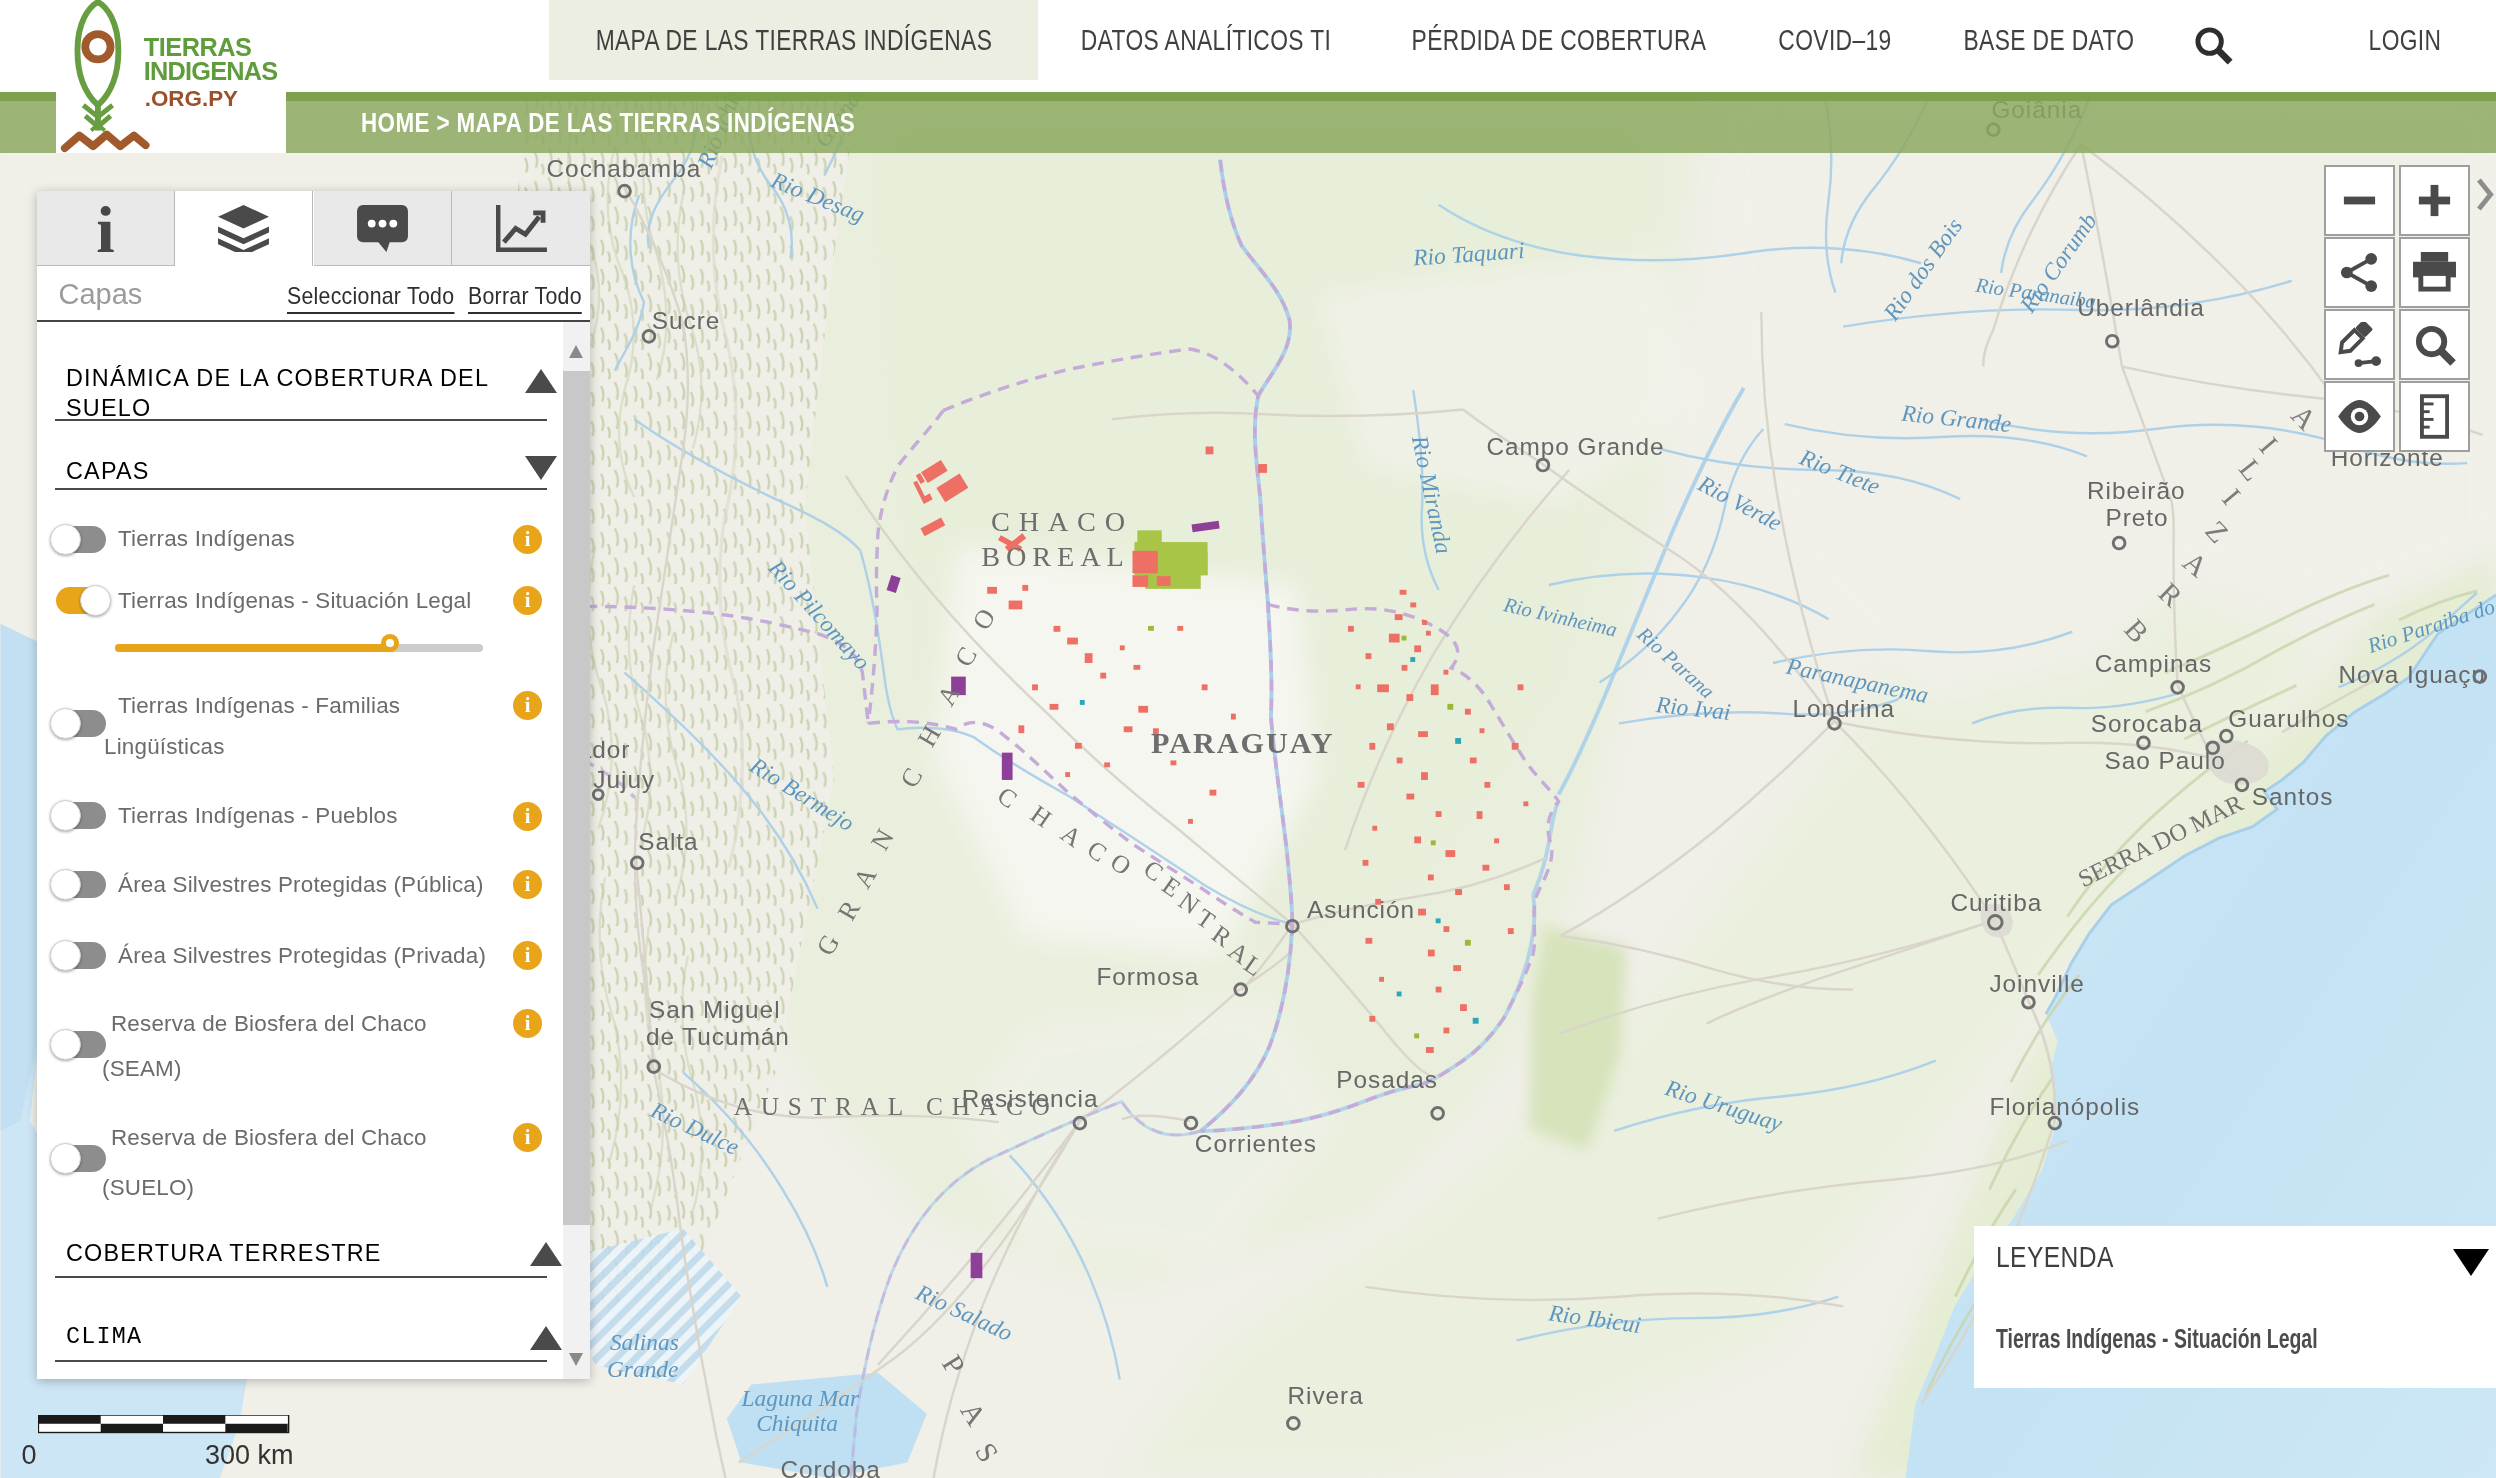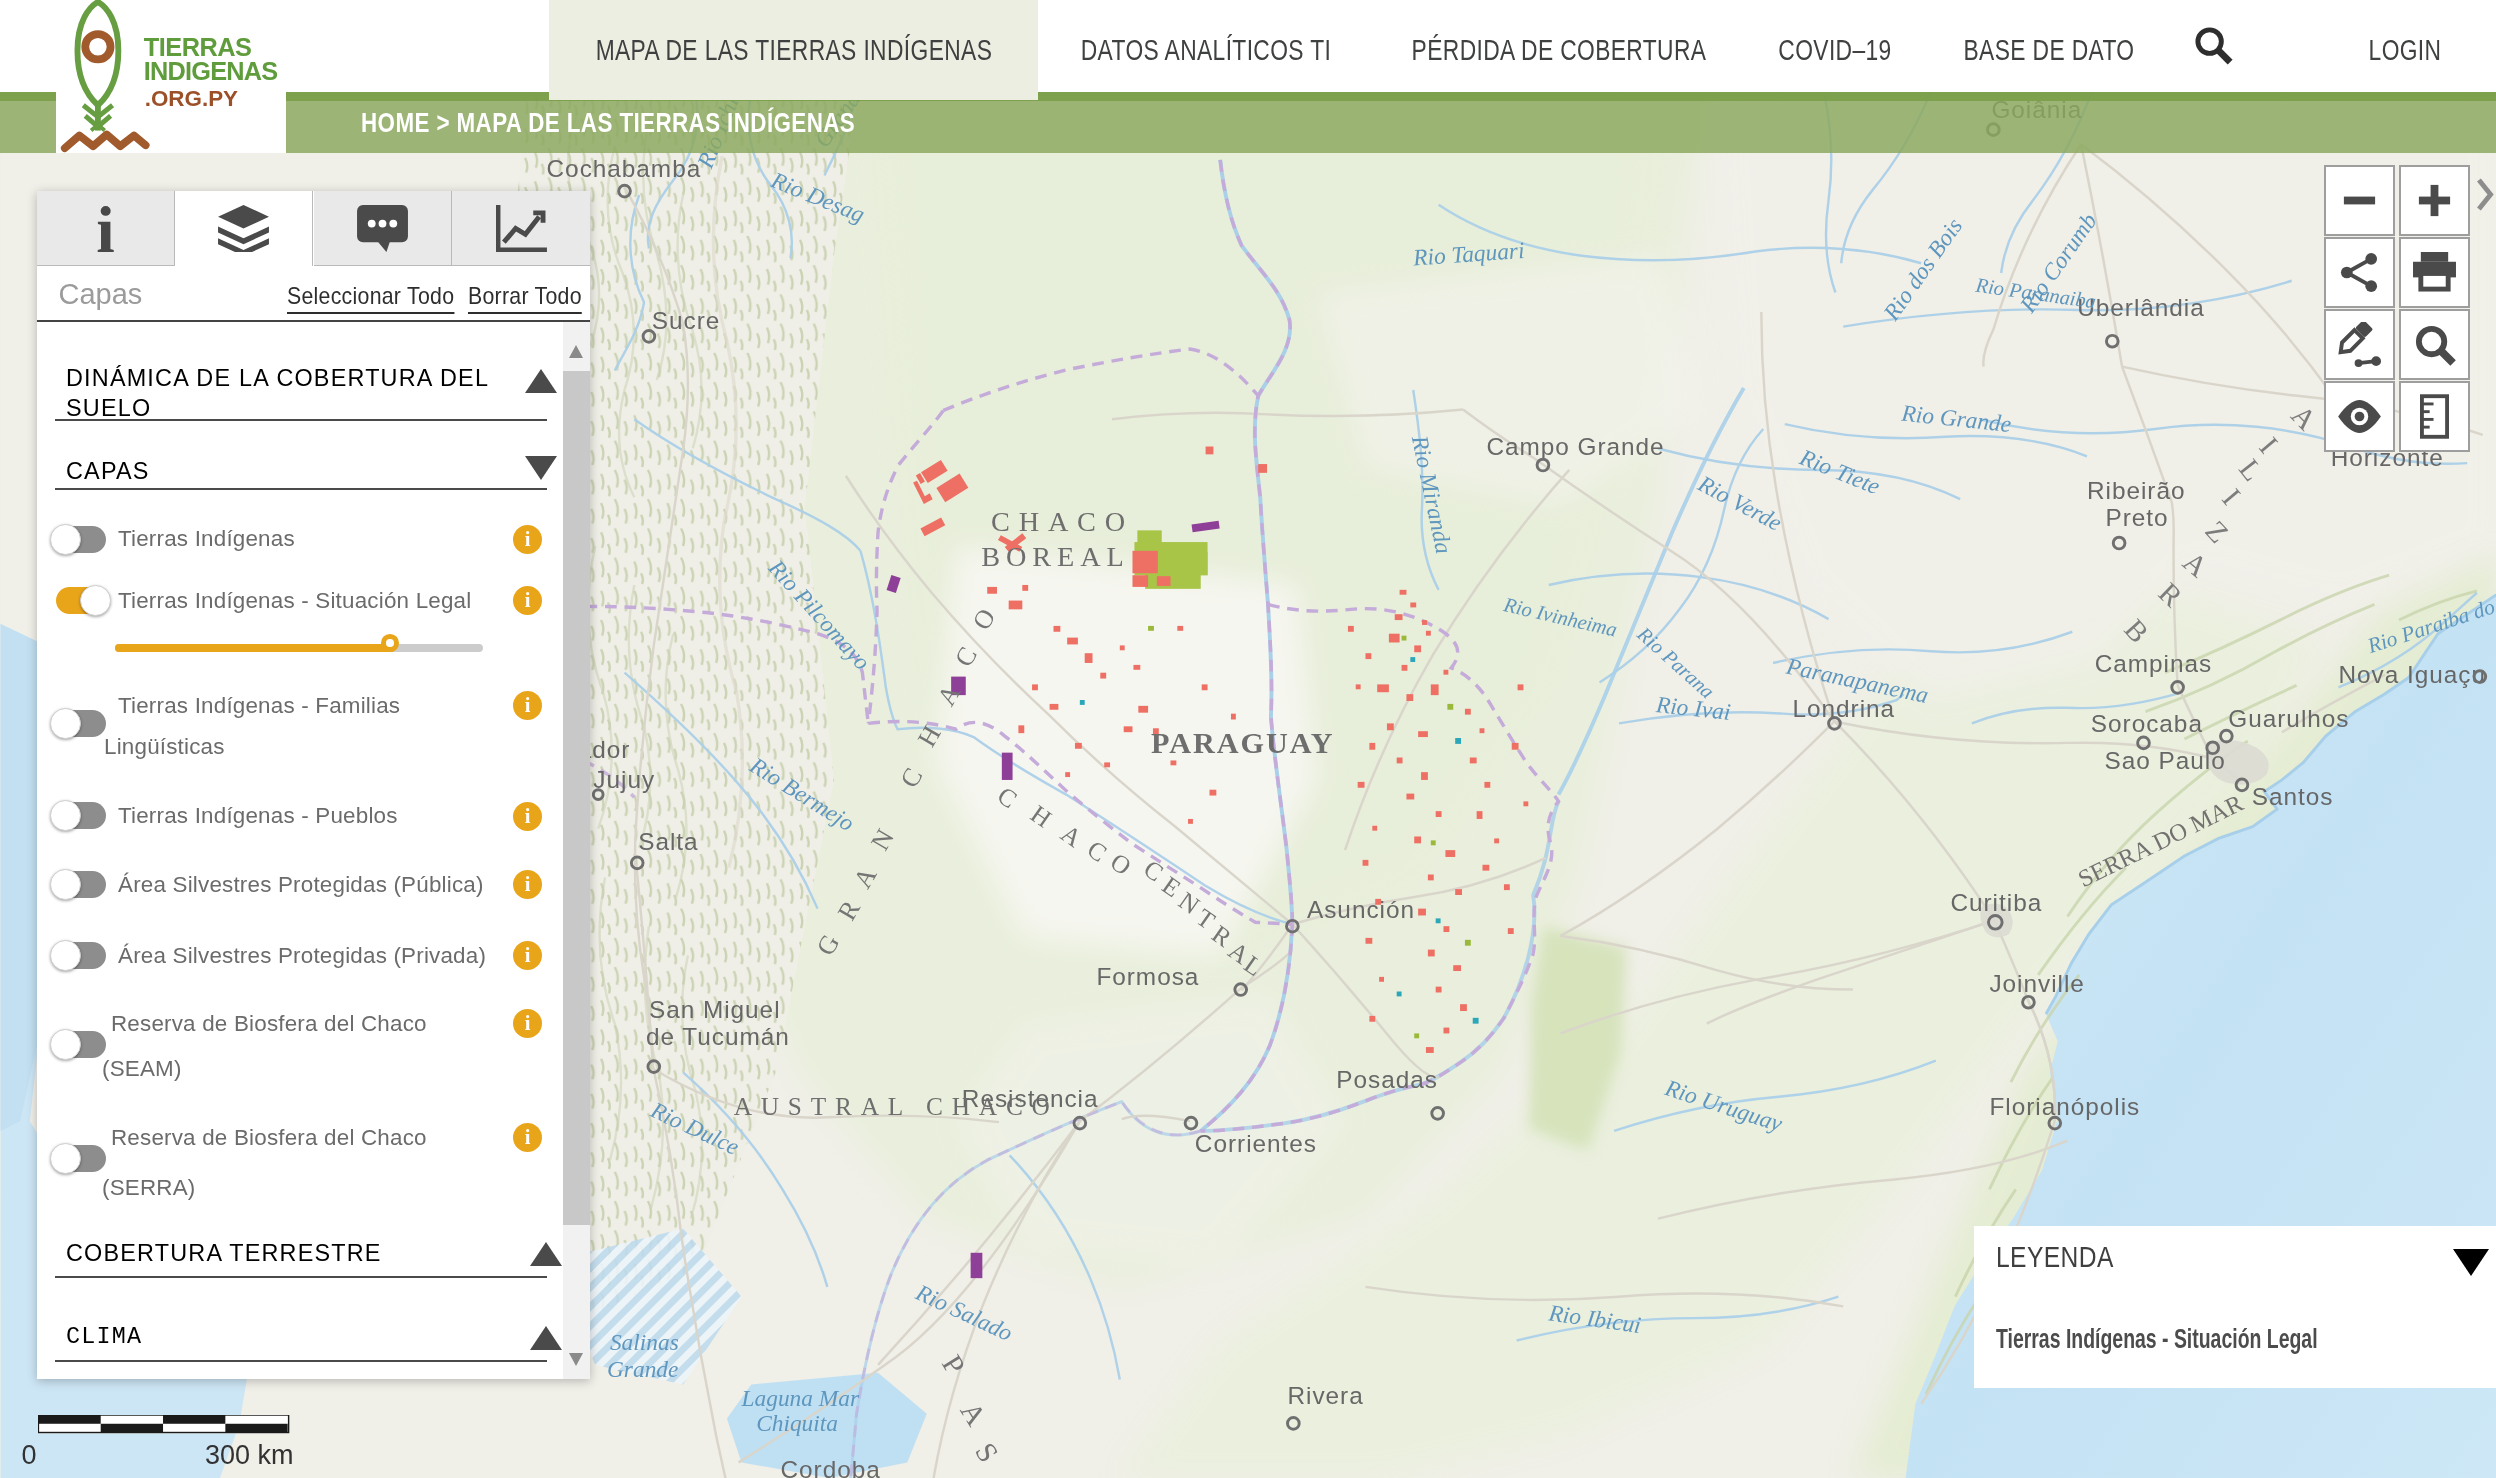--- a/index.html
+++ b/index.html
@@ -7,21 +7,21 @@
   #stage { position:relative; width:2497px; height:1478px; background:#f0efe8; overflow:hidden; }
   #mapsvg { position:absolute; left:0; top:0; }
 
   
   #crumb { position:absolute; left:0; top:92px; width:2497px; height:61px;
     background:linear-gradient(to bottom, rgba(122,158,72,0.97) 0px, rgba(122,158,72,0.97) 8.8px, rgba(139,168,94,0.83) 8.8px, rgba(139,168,94,0.83) 100%); }
   #crumb .txt { position:absolute; left:361px; top:50%; transform:translateY(-50%) scaleX(0.8); transform-origin:left center; color:#fff; font-weight:bold; font-size:28px; letter-spacing:0.5px; }
 
   
   #header { position:absolute; left:0; top:0; width:2497px; height:92px; background:#ffffff; }
-  .nav { position:absolute; top:0; height:100px; display:flex; align-items:center; justify-content:center;
+  .nav { position:absolute; top:0; height:80px; display:flex; align-items:center; justify-content:center;
      color:#3e4140; font-size:30px; letter-spacing:0.5px; white-space:nowrap; }
   .nav span { display:inline-block; transform:scaleX(0.76); transform-origin:center; }
   #nav-active { left:549px; width:489px; background:#edeee2; }
   #logobox { position:absolute; left:56px; top:0; width:230px; height:153px; background:#fff; z-index:5; }
 
   
   #panel { position:absolute; left:37px; top:191px; width:553px; height:1188px; background:#fff; z-index:4;
      box-shadow:0 2px 9.8px rgba(0,0,0,0.25); }
   .tab { position:absolute; top:0; height:75px; width:138px; background:#e9e9e9; border-right:1px solid #b9b9b9; border-bottom:1px solid #b9b9b9; display:flex; align-items:center; justify-content:center; }
   .tab.active { background:#fff; border-bottom:none; }
@@ -645,21 +645,21 @@
         <div class="knob"></div>
       </div>
     <div class="rowlbl" style="left:74px; top:820px;">Reserva de Biosfera del Chaco</div>
     <div class="rowlbl" style="left:65px; top:865px;">(SEAM)</div>
     <div class="info" style="top:818px;">i</div>
 
     <div class="tog off" style="top:954px;">
         <div class="knob"></div>
       </div>
     <div class="rowlbl" style="left:74px; top:934px;">Reserva de Biosfera del Chaco</div>
-    <div class="rowlbl" style="left:65px; top:984px;">(SERRA)</div>
+    <div class="rowlbl" style="left:65px; top:984px;">(SUELO)</div>
     <div class="info" style="top:932px;">i</div>
 
     <div class="sect" style="top:1047px;">COBERTURA TERRESTRE<div class="ln" style="top:38px;"></div></div>
     <div class="tri up" style="left:493px; top:1051px;"></div>
     <div class="sect" style="top:1131px;font-family:Liberation Mono, monospace;">CLIMA<div class="ln" style="top:38px;"></div></div>
     <div class="tri up" style="left:493px; top:1135px;"></div>
 
     <div id="scrollbar">
         <div class="thumb"></div>
       </div>

